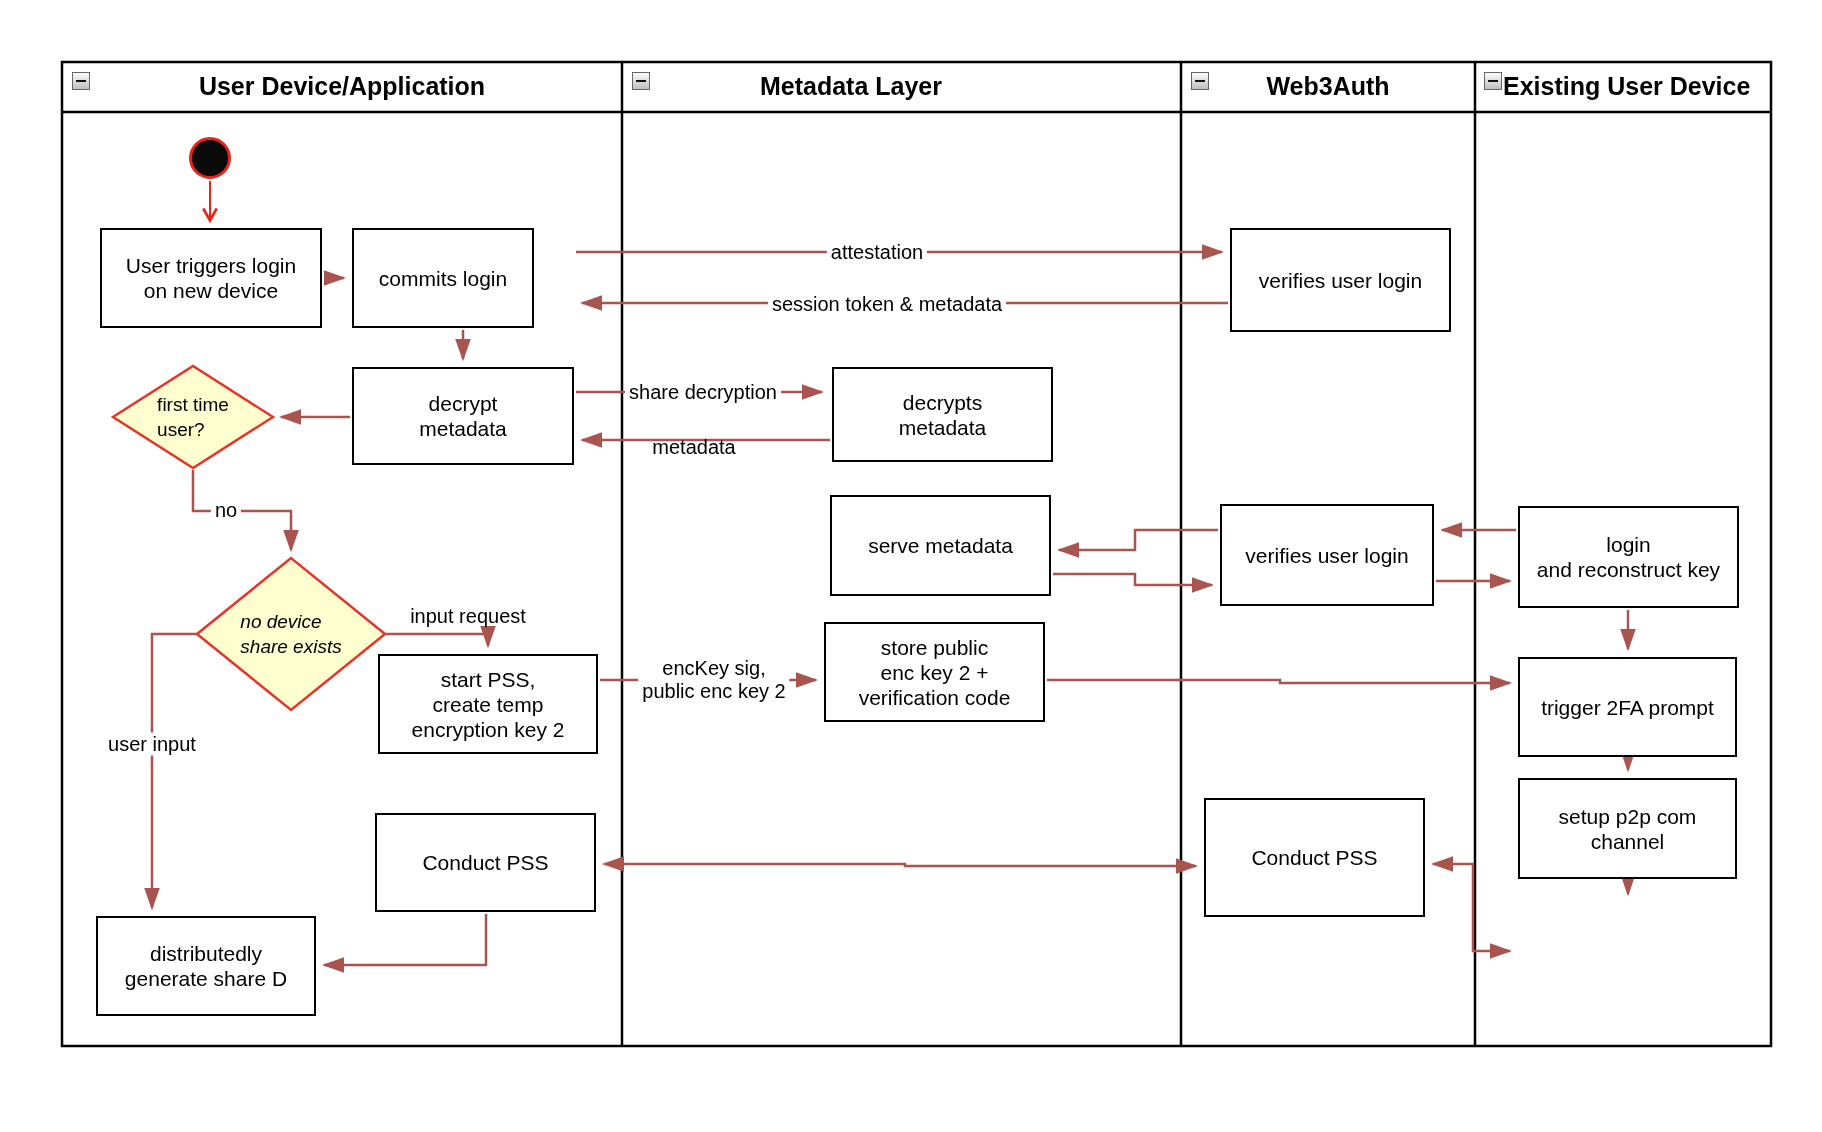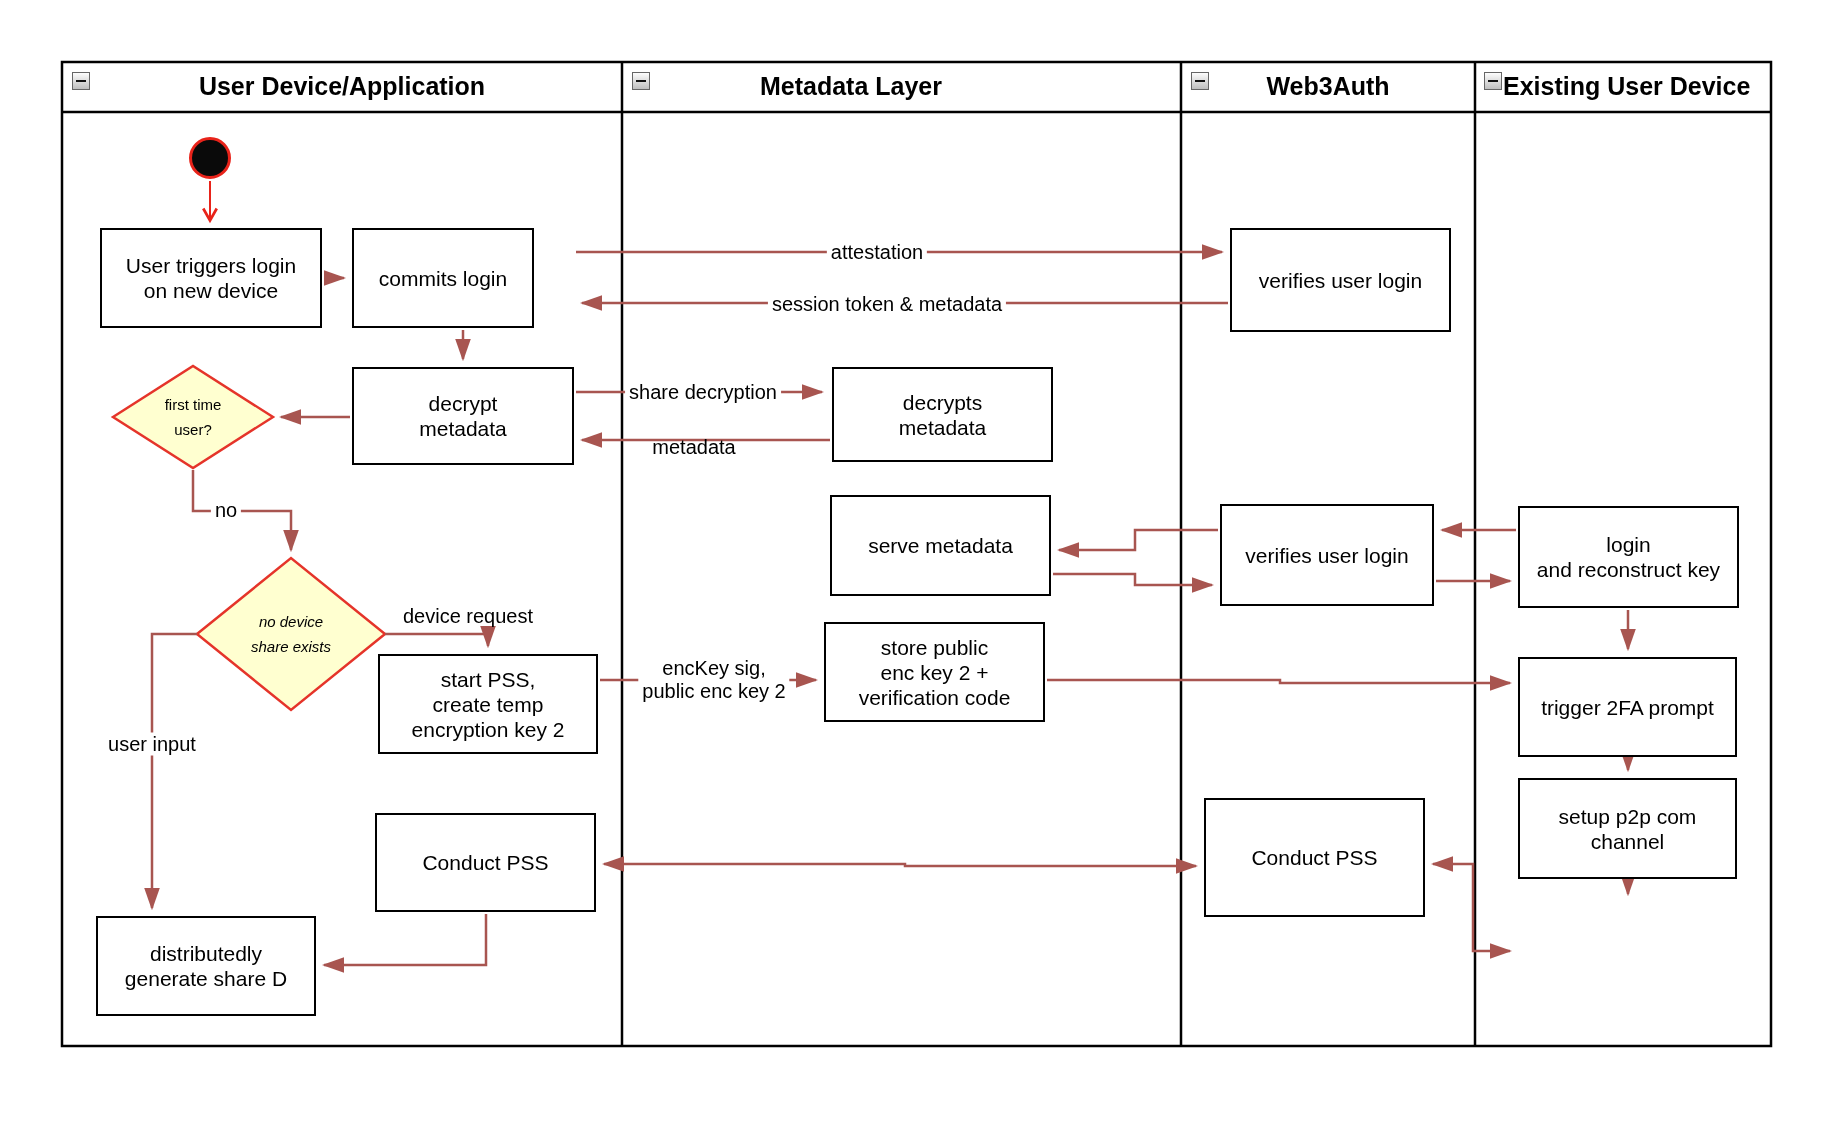--- a/index.html
+++ b/index.html
@@ -18,22 +18,22 @@
   .start-edge{stroke:var(--start);stroke-width:2;}
   .ah-fill{fill:var(--edge);}
   .diamond{fill:var(--diamond-fill);stroke:var(--diamond-border);stroke-width:2.5;}
   .start-circle{fill:#0a0a0a;stroke:var(--start);stroke-width:3;}
   .node{
     position:absolute; background:#fff; border:2px solid var(--node-border);
     display:flex; align-items:center; justify-content:center; text-align:center;
     white-space:pre-line; font-size:21px; line-height:25px; box-sizing:border-box;
   }
   .diamond-label{
-    position:absolute; transform:translate(-50%,-50%); text-align:center;
-    white-space:pre-line; font-size:15px; line-height:25px; background:transparent;
+    position:absolute; transform:translate(-50%,-50%); text-align:left;
+    white-space:pre-line; font-size:19px; line-height:25px; background:transparent;
   }
   .lane-title{
     position:absolute; transform:translate(-50%,-50%); font-size:25px; font-weight:bold;
     white-space:nowrap;
   }
   .lane-title.left-align{transform:translate(0,-50%);}
   .elabel{
     position:absolute; transform:translate(-50%,-50%); font-size:20px; line-height:23px;
     white-space:pre-line; text-align:center; padding:0 4px;
   }
@@ -143,18 +143,18 @@
   <div class="diamond-label" style="left:193px;top:417px;">first time
 user?</div>
   <div class="diamond-label" style="left:291px;top:634px;font-style:italic;">no device
 share exists</div>
 
   <div class="elabel bg" style="left:877px;top:252px;">attestation</div>
   <div class="elabel bg" style="left:855px;top:304px;margin-left:32px;">session token &amp; metadata</div>
   <div class="elabel bg" style="left:703px;top:392px;">share decryption</div>
   <div class="elabel" style="left:694px;top:447px;">metadata</div>
   <div class="elabel bg" style="left:210px;top:510px;margin-left:16px;">no</div>
-  <div class="elabel" style="left:468px;top:616px;">device request</div>
+  <div class="elabel" style="left:468px;top:616px;">input request</div>
   <div class="elabel bg" style="left:714px;top:680px;">encKey sig,
 public enc key 2</div>
   <div class="elabel bg" style="left:152px;top:744px;">user input</div>
 
 </div>
 
 </body></html>

